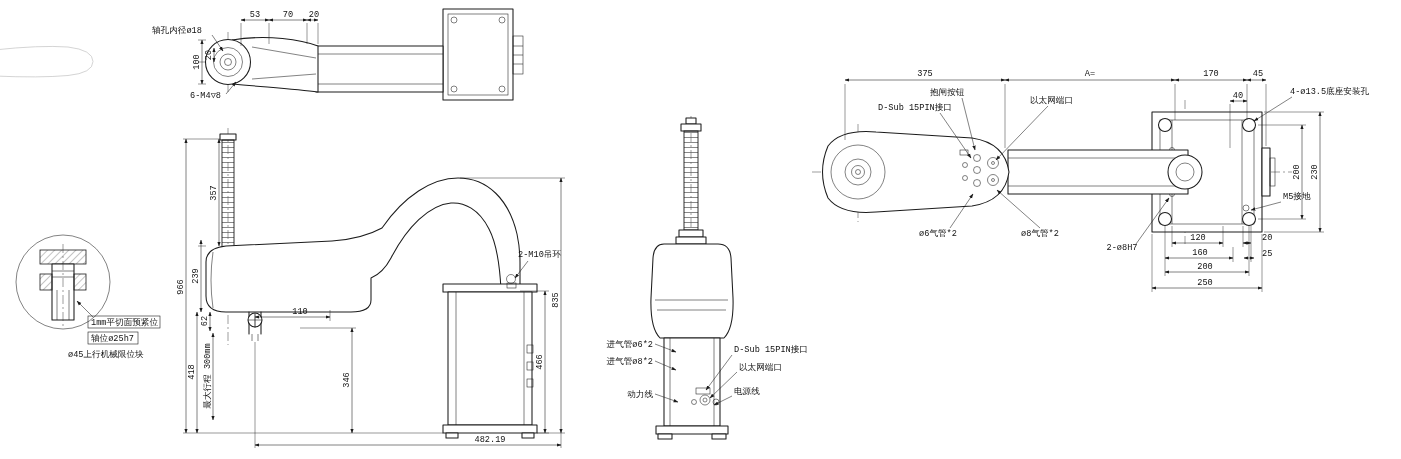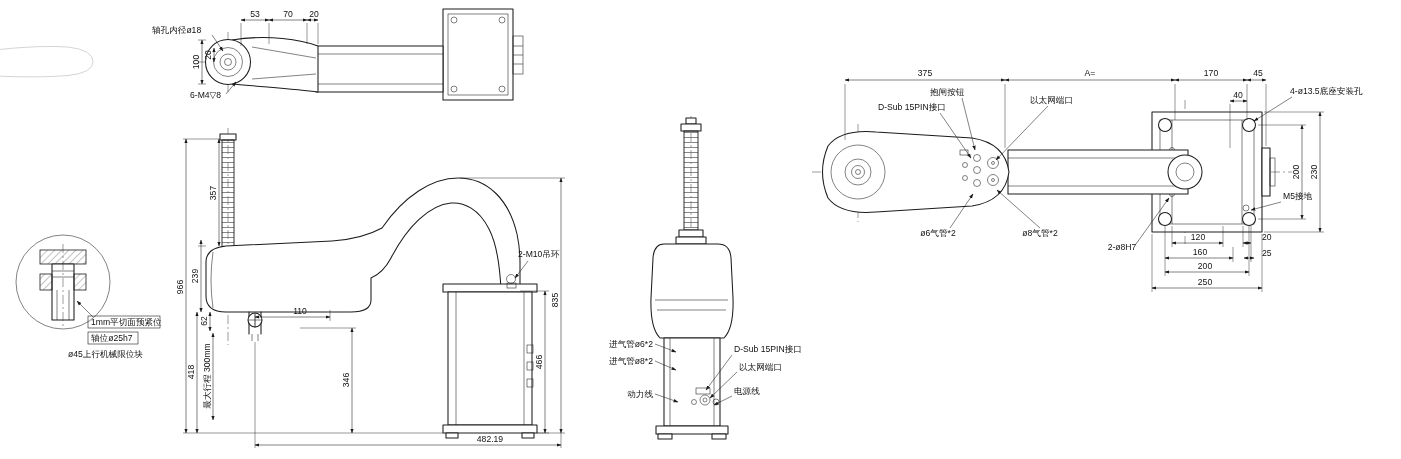--- a/index.html
+++ b/index.html
@@ -1,17 +1,17 @@
 <!DOCTYPE html>
 <html><head>
 <meta charset="utf-8">
 <style>
   html,body{margin:0;padding:0;background:#f4f4f4}
   .canvas{position:relative;width:1401px;height:459px;background:#ffffff;overflow:hidden;
-          font-family:Liberation Sans, sans-serif}
+          font-family:Liberation Mono, monospace}
   svg{display:block}
   .ol  {fill:none;stroke:#1c1c1c;stroke-width:1.05;stroke-linejoin:round;stroke-linecap:round}
   .olf {fill:#ffffff;stroke:#1c1c1c;stroke-width:1.05;stroke-linejoin:round}
   .thin{fill:none;stroke:#1c1c1c;stroke-width:.55}
   .ext {fill:none;stroke:#1c1c1c;stroke-width:.45}
   .dim {fill:none;stroke:#1c1c1c;stroke-width:.55;marker-start:url(#arr);marker-end:url(#arr)}
   .ldr {fill:none;stroke:#1c1c1c;stroke-width:.55;marker-end:url(#arr)}
   .cl  {fill:none;stroke:#3a3a3a;stroke-width:.5;stroke-dasharray:9 3 2 3}
   .hat {fill:url(#hatch);stroke:#1c1c1c;stroke-width:.8}
   .thr {fill:url(#thread);stroke:#1c1c1c;stroke-width:.9}

